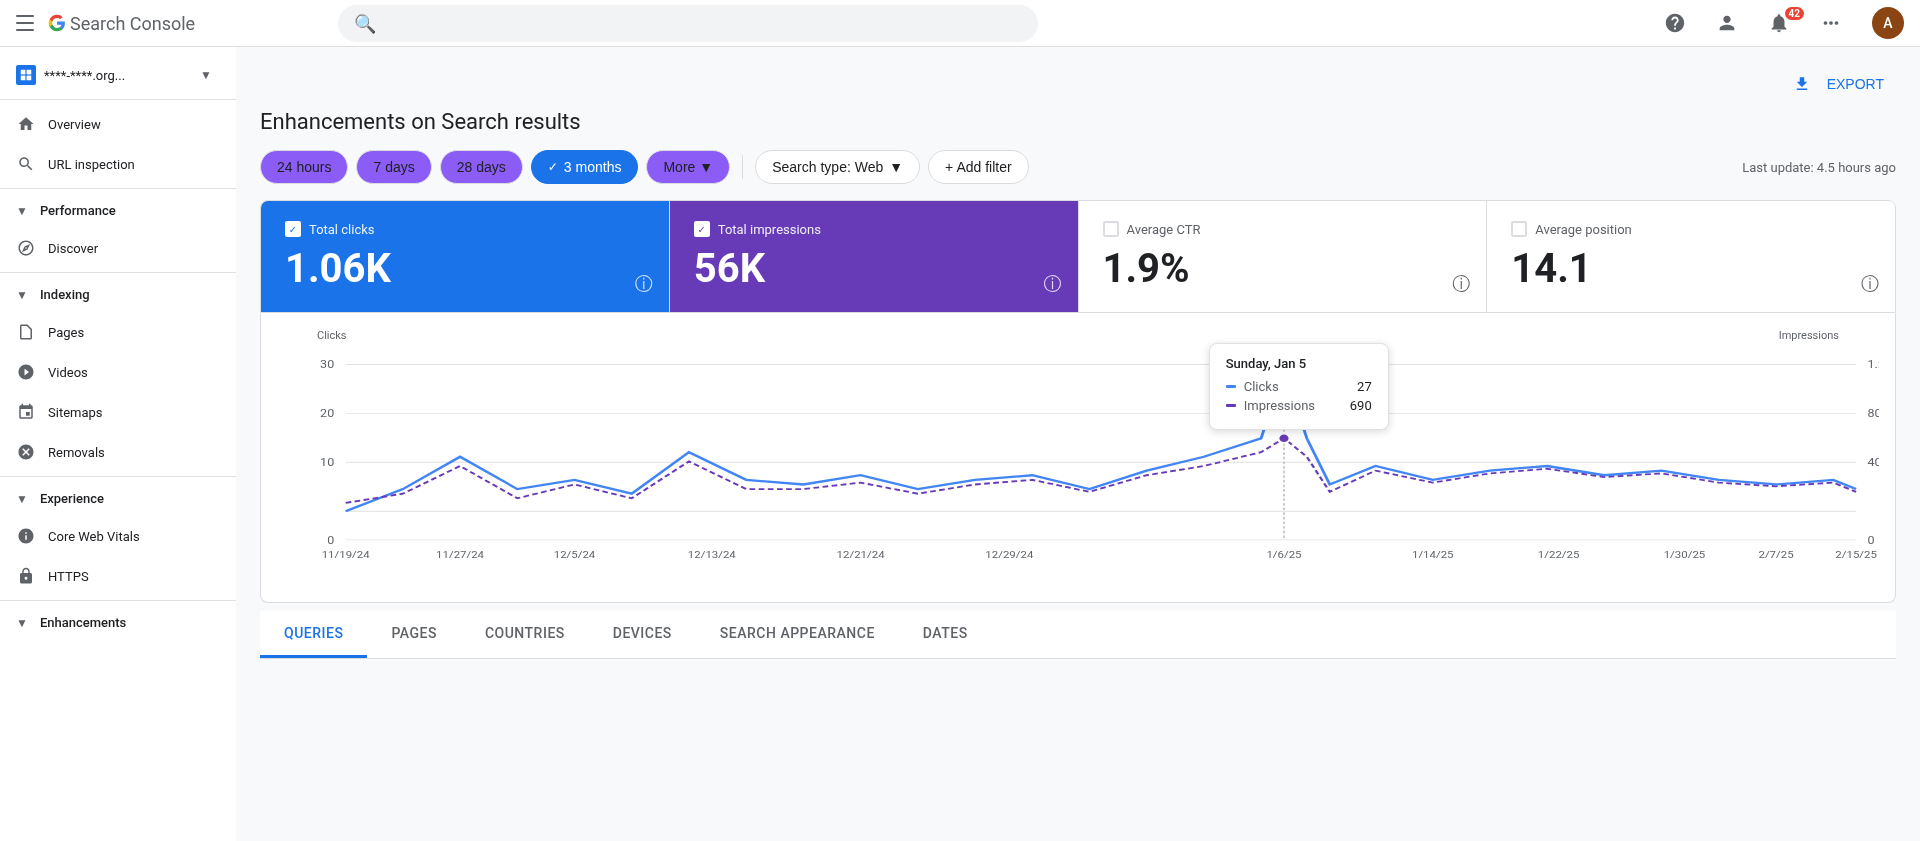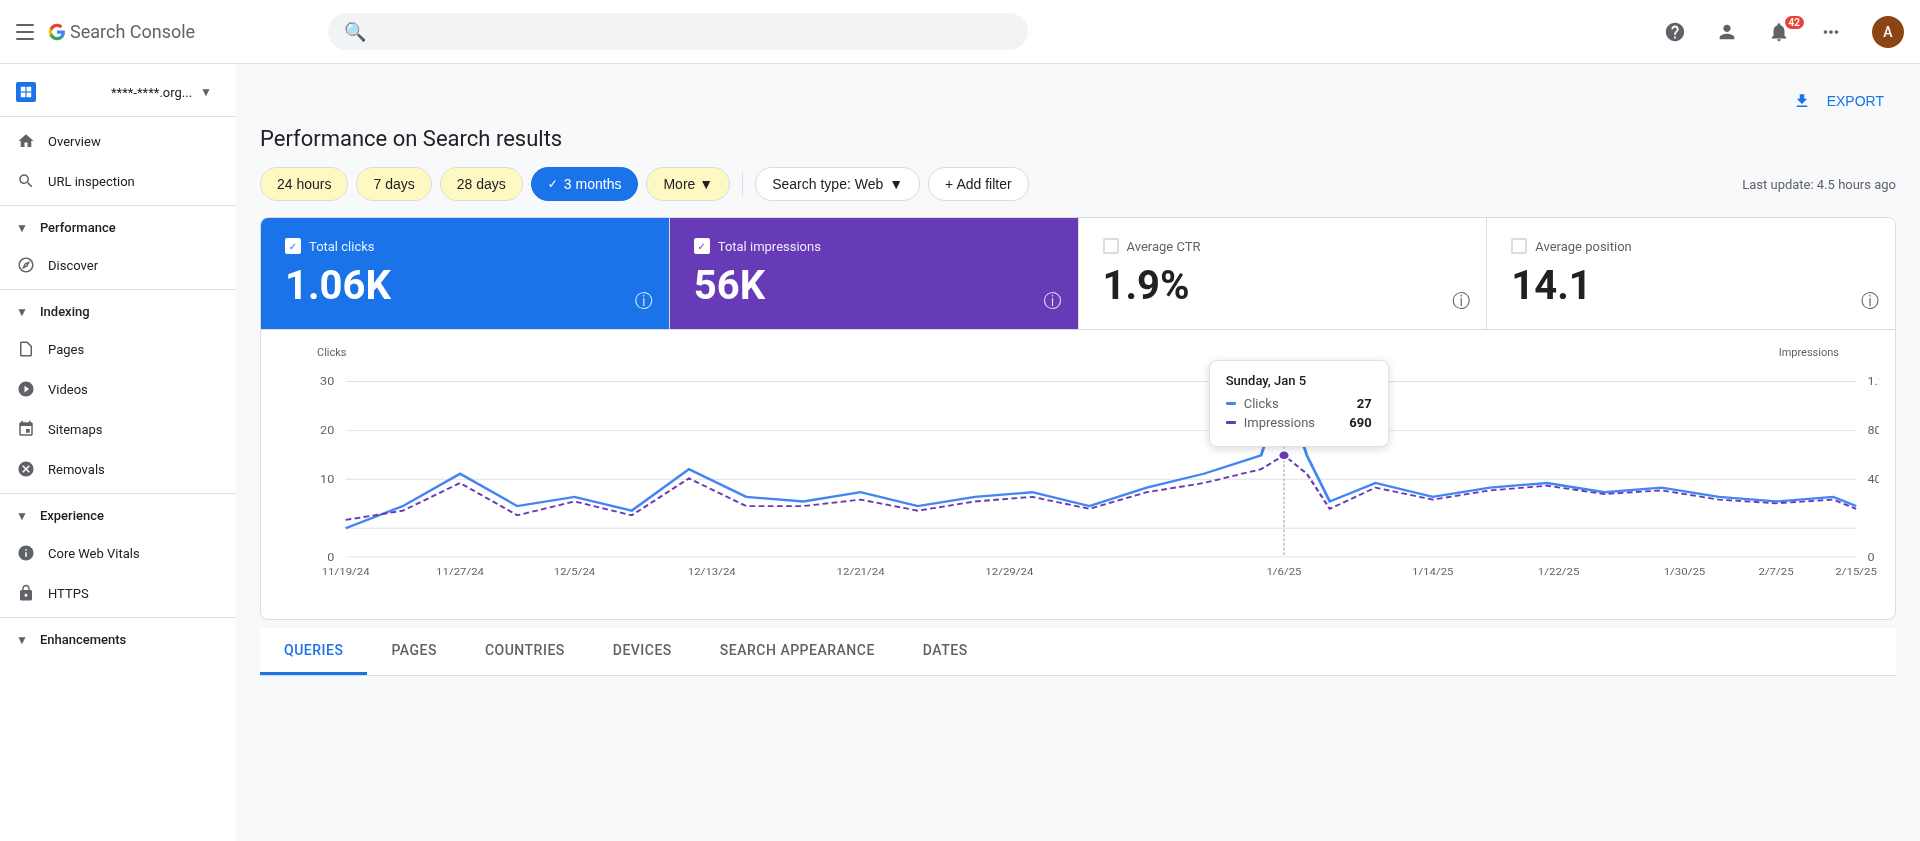--- a/index.html
+++ b/index.html
@@ -1,19 +1,19 @@
 <!DOCTYPE html>
 <html><head>
   <meta charset="utf-8">
   <style>
     * { box-sizing: border-box; margin: 0; padding: 0; }
     body { font-family: 'Google Sans', Roboto, Arial, sans-serif; background: #f8f9fa; color: #202124; font-size: 14px; display: flex; flex-direction: column; height: 841px; overflow: hidden; }
 
     
-    .topbar { display: flex; align-items: center; background: #fff; height: 64px; padding: 0 16px; border-bottom: 1px solid #e0e0e0; gap: 12px; z-index: 10; }
+    .topbar { display: flex; align-items: center; background: #fff; height: 47px; padding: 0 16px; border-bottom: 1px solid #e0e0e0; gap: 22px; z-index: 10; }
     .topbar-left { display: flex; align-items: center; gap: 8px; min-width: 300px; }
     .hamburger-icon { width: 24px; height: 24px; display: flex; flex-direction: column; justify-content: center; gap: 5px; cursor: pointer; }
     .hamburger-icon span { display: block; height: 2px; background: #5f6368; border-radius: 1px; }
     .hamburger-icon span:first-child { width: 18px; }
     .hamburger-icon span:nth-child(2) { width: 18px; }
     .hamburger-icon span:last-child { width: 18px; }
     .logo-area { display: flex; align-items: center; gap: 4px; }
     .google-g { width: 18px; height: 18px; }
     .app-title { font-size: 18px; color: #5f6368; font-weight: 400; white-space: nowrap; }
     .search-bar { flex: 1; display: flex; align-items: center; background: #f1f3f4; border-radius: 24px; padding: 8px 16px; gap: 12px; max-width: 700px; }
@@ -24,38 +24,38 @@
     .notif-badge { position: absolute; top: 4px; right: 4px; background: #ea4335; color: #fff; font-size: 10px; border-radius: 8px; padding: 1px 4px; font-weight: 600; }
     .avatar { width: 32px; height: 32px; border-radius: 50%; background: #8b4513; display: flex; align-items: center; justify-content: center; color: #fff; font-size: 14px; font-weight: 500; cursor: pointer; }
 
     
     .layout { display: flex; flex: 1; overflow: hidden; }
 
     
     .sidebar { width: 236px; background: #fff; overflow-y: auto; border-right: none; padding: 8px 0; flex-shrink: 0; }
     .sidebar-property { display: flex; align-items: center; gap: 8px; padding: 10px 16px; cursor: pointer; border-radius: 0 20px 20px 0; margin-right: 8px; }
     .property-icon { width: 20px; height: 20px; background: #1a73e8; border-radius: 2px; display: flex; align-items: center; justify-content: center; color: #fff; font-size: 10px; flex-shrink: 0; }
-    .property-name { font-size: 13px; color: #202124; flex: 1; overflow: hidden; text-overflow: ellipsis; white-space: nowrap; text-align: right; }
+    .property-name { font-size: 13px; color: #202124; flex: 1; overflow: hidden; text-overflow: ellipsis; white-space: nowrap; }
     .property-arrow { color: #5f6368; font-size: 12px; }
     .sidebar-divider { height: 1px; background: #e0e0e0; margin: 4px 0; }
     .sidebar-item { display: flex; align-items: center; gap: 12px; padding: 10px 16px; cursor: pointer; border-radius: 0 20px 20px 0; margin-right: 8px; }
     .sidebar-item.active { background: #e8f0fe; }
     .sidebar-item .item-icon { width: 20px; height: 20px; color: #5f6368; display: flex; align-items: center; justify-content: center; font-size: 16px; flex-shrink: 0; }
     .sidebar-item.active .item-icon { color: #1a73e8; }
     .sidebar-item .item-label { font-size: 13px; color: #202124; }
     .sidebar-item.active .item-label { color: #1a73e8; font-weight: 500; }
     .sidebar-section { display: flex; align-items: center; gap: 12px; padding: 10px 16px; cursor: pointer; }
     .sidebar-section .section-label { font-size: 13px; color: #202124; font-weight: 500; }
     .sidebar-section .section-icon { font-size: 12px; color: #5f6368; }
 
     
     .main { flex: 1; overflow-y: auto; padding: 20px 24px; background: #f8f9fa; }
     .main-title { font-size: 22px; font-weight: 400; color: #202124; margin-bottom: 16px; }
     .filter-bar { display: flex; align-items: center; gap: 8px; margin-bottom: 16px; }
-    .filter-btn { padding: 8px 16px; border-radius: 20px; border: 1px solid #dadce0; background: #fef9c3; color: #202124; font-size: 14px; cursor: pointer; white-space: nowrap; }
+    .filter-btn { padding: 8px 16px; border-radius: 20px; border: 1px solid #dadce0; background: #8b5cf6; color: #202124; font-size: 14px; cursor: pointer; white-space: nowrap; }
     .filter-btn.active { background: #1a73e8; color: #fff; border-color: #1a73e8; display: flex; align-items: center; gap: 6px; }
     .filter-btn.active .check { font-size: 12px; }
     .filter-divider { width: 1px; height: 24px; background: #dadce0; margin: 0 4px; }
     .search-type-btn { padding: 8px 16px; border-radius: 20px; border: 1px solid #dadce0; background: #fff; color: #202124; font-size: 14px; cursor: pointer; display: flex; align-items: center; gap: 6px; }
     .add-filter-btn { padding: 8px 16px; border-radius: 20px; border: 1px solid #dadce0; background: #fff; color: #202124; font-size: 14px; cursor: pointer; display: flex; align-items: center; gap: 6px; }
     .last-update { margin-left: auto; font-size: 13px; color: #5f6368; white-space: nowrap; }
 
     
     .metrics-row { display: flex; margin-bottom: 0; border: 1px solid #dadce0; border-radius: 8px 8px 0 0; overflow: hidden; }
     .metric-card { flex: 1; padding: 20px 24px; background: #fff; border-right: 1px solid #dadce0; position: relative; cursor: pointer; }
@@ -81,21 +81,21 @@
     .chart-container { background: #fff; border: 1px solid #dadce0; border-top: none; border-radius: 0 0 8px 8px; padding: 16px; position: relative; }
 
     
     .tooltip { position: absolute; top: 60px; left: 55%; background: #fff; border: 1px solid #e0e0e0; border-radius: 8px; padding: 12px 16px; box-shadow: 0 2px 8px rgba(0,0,0,0.15); z-index: 100; min-width: 180px; }
     .tooltip-date { font-size: 13px; font-weight: 500; color: #202124; margin-bottom: 8px; }
     .tooltip-row { display: flex; align-items: center; gap: 8px; font-size: 13px; color: #202124; margin-bottom: 4px; }
     .tooltip-dot { width: 10px; height: 3px; border-radius: 1px; }
     .tooltip-dot.clicks { background: #4285f4; }
     .tooltip-dot.impressions { background: #673ab7; }
     .tooltip-metric-name { flex: 1; color: #5f6368; }
-    .tooltip-value { font-weight: 700; }
+    .tooltip-value { font-weight: 400; }
 
     
     .tabs-row { display: flex; border-bottom: 1px solid #dadce0; background: #fff; margin-top: 8px; }
     .tab-item { padding: 14px 24px; font-size: 14px; color: #5f6368; cursor: pointer; border-bottom: 3px solid transparent; font-weight: 500; letter-spacing: 0.5px; }
     .tab-item.active { color: #1a73e8; border-bottom-color: #1a73e8; }
 
     
     svg.chart { width: 100%; height: 240px; }
   </style>
 </head>
@@ -279,21 +279,21 @@
 
     <div style="display:flex; justify-content:flex-end; align-items:center; margin-bottom:8px;">
       <button style="display:flex;align-items:center;gap:16px;background:transparent;border:none;color:#1a73e8;font-size:14px;cursor:pointer;font-weight:500;padding:8px 12px;">
         <svg width="18" height="18" viewBox="0 0 24 24" fill="#1a73e8">
             <path d="M19 9h-4V3H9v6H5l7 7 7-7zM5 18v2h14v-2H5z"></path>
           </svg>
         <span>EXPORT</span>
       </button>
     </div>
 
-    <h1 class="main-title">Performance on Search results</h1>
+    <h1 class="main-title">Enhancements on Search results</h1>
 
     <div class="filter-bar">
       <button class="filter-btn">24 hours</button>
       <button class="filter-btn">7 days</button>
       <button class="filter-btn">28 days</button>
       <button class="filter-btn active">
         <span class="check">✓</span>
         <span>3 months</span>
       </button>
       <button class="filter-btn" style="display:flex;align-items:center;gap:4px;">

